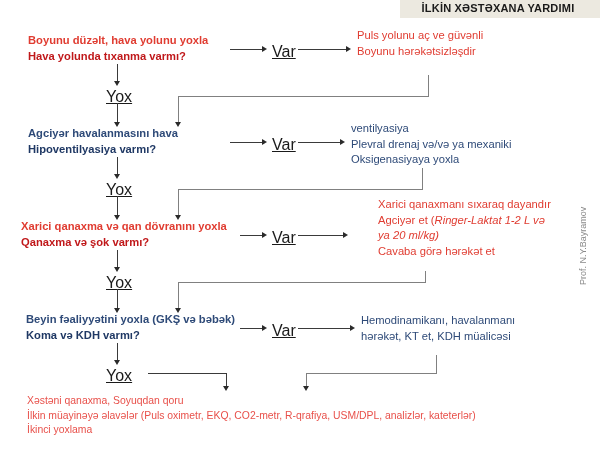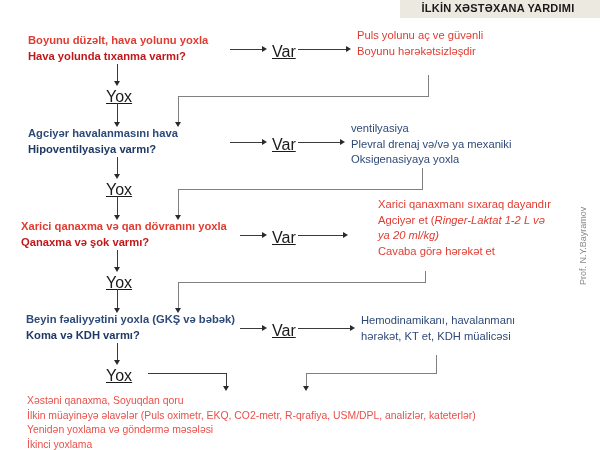--- a/index.html
+++ b/index.html
@@ -214,19 +214,18 @@
   <div class="abs arr-d" style="left:223px; top:386px;"></div>
 
   <div class="abs ln-v grey" style="left:436px; top:355px; height:18px;"></div>
   <div class="abs ln-h grey" style="left:306px; top:373px; width:131px;"></div>
   <div class="abs ln-v grey" style="left:306px; top:373px; height:14px;"></div>
   <div class="abs arr-d" style="left:303px; top:386px;"></div>
 
   <div class="abs summary" style="left:27px; top:394px;">
     <div>Xəstəni qanaxma, Soyuqdan qoru</div>
     <div>İlkin müayinəyə əlavələr (Puls oximetr, EKQ, CO2-metr, R-qrafiya, USM/DPL, analizlər, kateterlər)</div>
-    <div>Yenidən yoxlama və göndərmə məsələsi</div>
     <div>İkinci yoxlama</div>
   </div>
 
   <div class="abs author" style="left:578px; top:285px;">Prof. N.Y.Bayramov</div>
 
 </div>
 
 </body></html>

